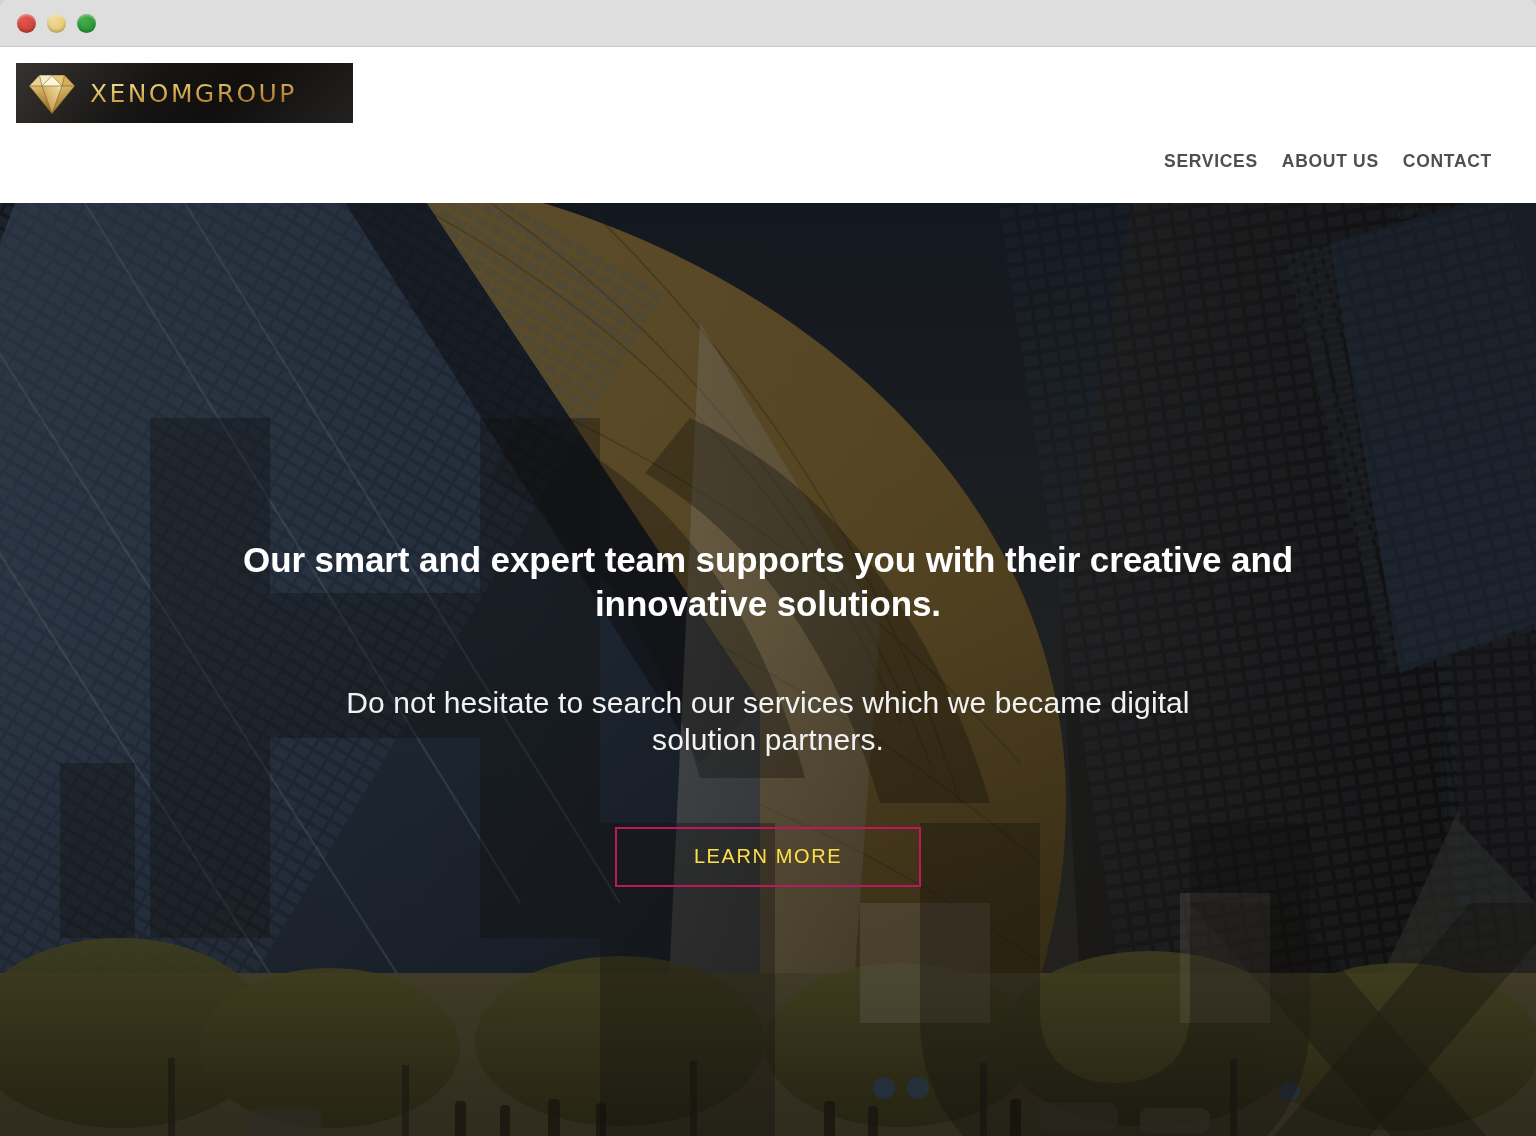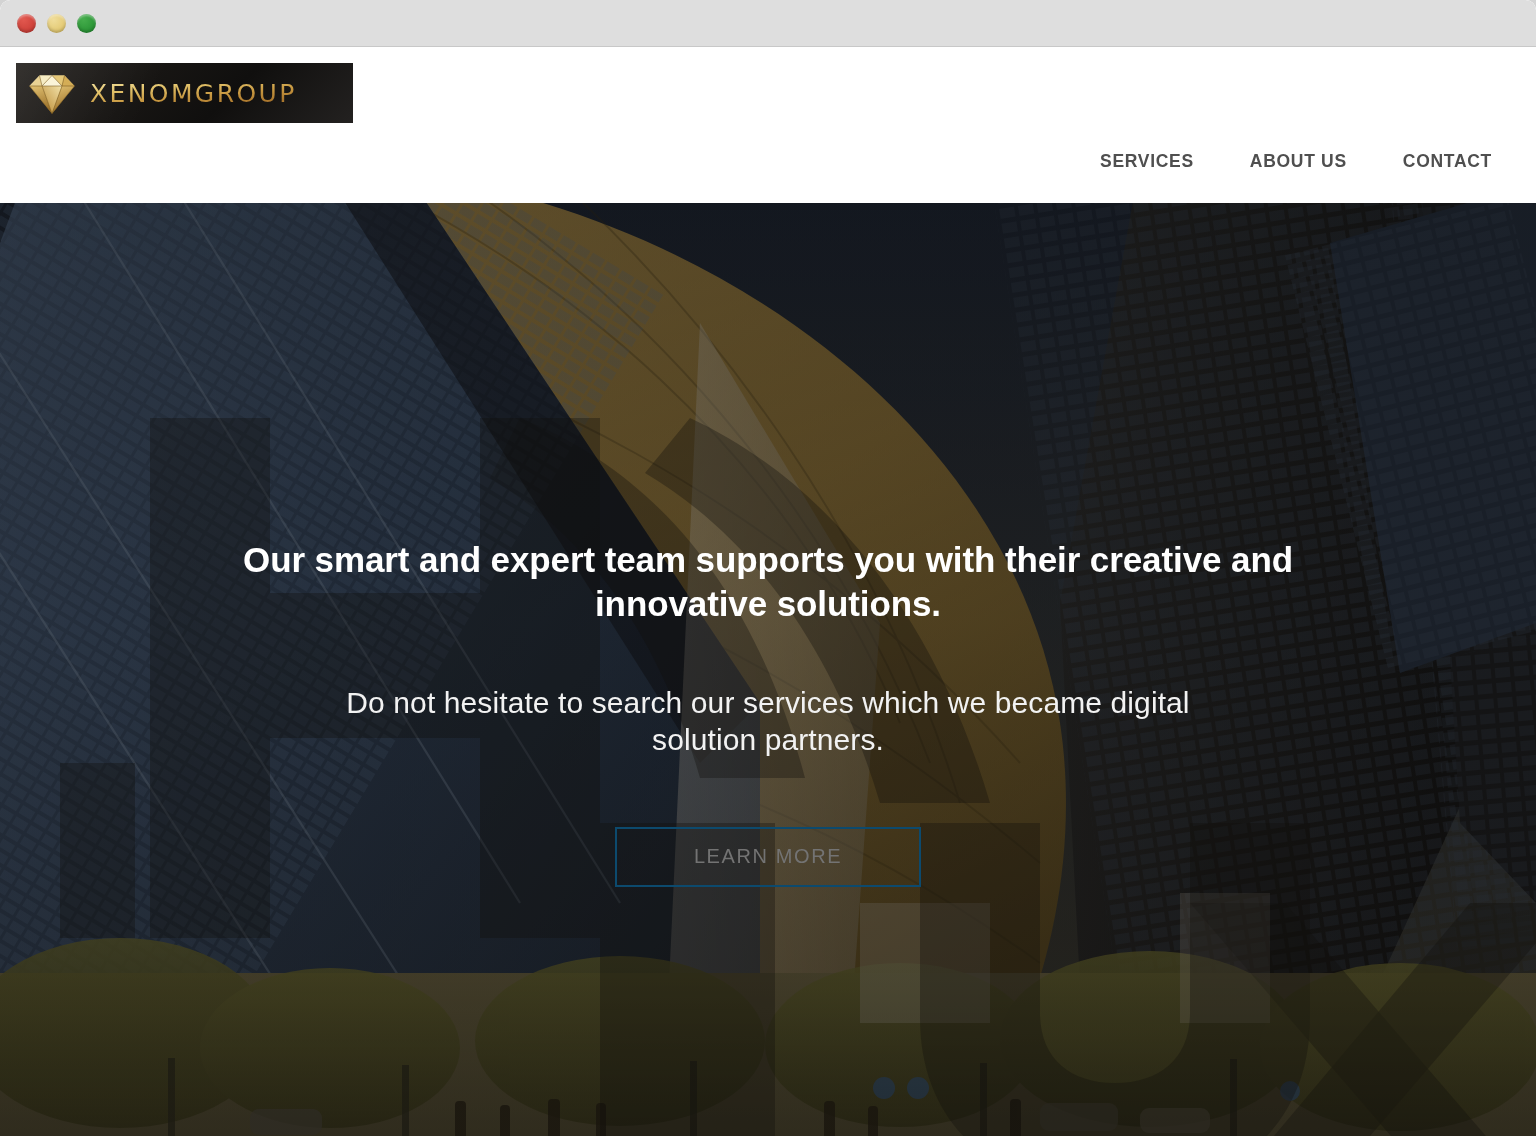--- a/index.html
+++ b/index.html
@@ -76,21 +76,21 @@
     background-clip: text;
     color: transparent;
     -webkit-text-fill-color: transparent;
     white-space: nowrap;
   }
   .logo-text .dim { opacity: .72; }
 
   .nav {
     display: flex;
     align-items: center;
-    gap: 56px;
+    gap: 24px;
     margin-top: 88px;
   }
   .nav-item {
     font-size: 17.5px;
     font-weight: 700;
     letter-spacing: .7px;
     color: #4f4f4f;
     text-transform: uppercase;
     cursor: pointer;
     white-space: nowrap;
@@ -145,23 +145,23 @@
     max-width: 940px;
     letter-spacing: .1px;
   }
   .cta-wrap { margin-top: 68px; display: flex; justify-content: center; }
   .cta {
     display: inline-flex;
     align-items: center;
     justify-content: center;
     width: 306px;
     height: 60px;
-    border: 2px solid #0c4a6e;
+    border: 2px solid #be185d;
     background: transparent;
-    color: #737373;
+    color: #fde047;
     font-size: 20px;
     font-weight: 400;
     letter-spacing: 1.6px;
     text-transform: uppercase;
     cursor: pointer;
     font-family: "Liberation Sans", sans-serif;
   }
 </style>
 </head>
 <body>

